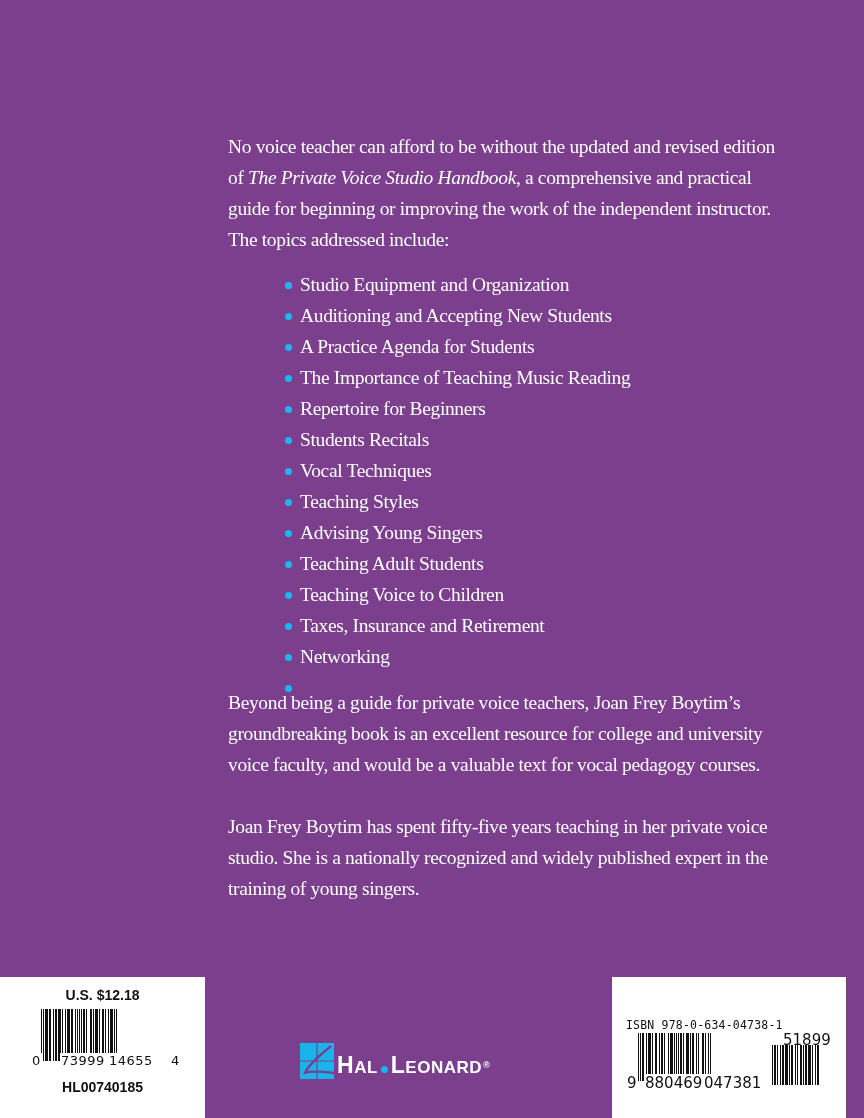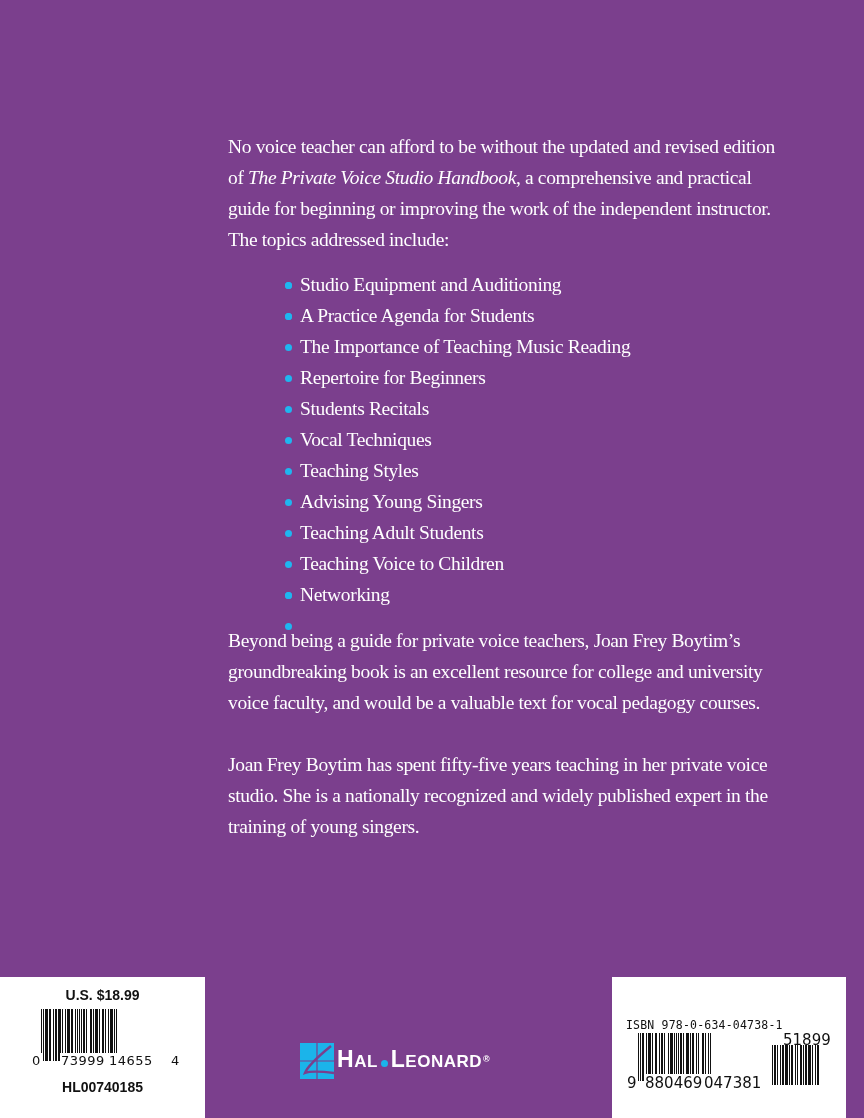--- a/index.html
+++ b/index.html
@@ -144,21 +144,21 @@
     }
     .bar { background: #111; height: 100%; }
     .gap { height: 100%; }
 
     .logo {
       position: absolute;
       left: 300px;
       top: 1043px;
       height: 36px;
       display: flex;
-      align-items: center;
+      align-items: flex-end;
     }
     .logo-mark {
       width: 34px;
       height: 36px;
       background: #1bb4ea;
       position: relative;
       overflow: hidden;
     }
     .logo-word {
       margin-left: 3px;
@@ -186,42 +186,42 @@
 </head>
 <body>
 
 <div class="content">
   <p class="para">
     <span>No voice teacher can afford to be without the updated and revised edition of </span><i>The Private Voice Studio Handbook</i><span>, a comprehensive and practical guide for beginning or improving the work of the independent instructor. The topics addressed include:</span>
   </p>
 
   <ul class="topics">
     <li class="topic"><span class="bullet"></span></li>
-    <li class="topic"><span class="bullet"></span><span>Studio Equipment and Auditioning</span></li>
-    <li class="topic"><span class="bullet"></span></li>
+    <li class="topic"><span class="bullet"></span><span>Studio Equipment and Organization</span></li>
+    <li class="topic"><span class="bullet"></span><span>Auditioning and Accepting New Students</span></li>
     <li class="topic"><span class="bullet"></span><span>A Practice Agenda for Students</span></li>
     <li class="topic"><span class="bullet"></span><span>The Importance of Teaching Music Reading</span></li>
     <li class="topic"><span class="bullet"></span><span>Repertoire for Beginners</span></li>
     <li class="topic"><span class="bullet"></span><span>Students Recitals</span></li>
     <li class="topic"><span class="bullet"></span><span>Vocal Techniques</span></li>
     <li class="topic"><span class="bullet"></span><span>Teaching Styles</span></li>
     <li class="topic"><span class="bullet"></span><span>Advising Young Singers</span></li>
     <li class="topic"><span class="bullet"></span><span>Teaching Adult Students</span></li>
     <li class="topic"><span class="bullet"></span><span>Teaching Voice to Children</span></li>
-    <li class="topic"><span class="bullet"></span></li>
+    <li class="topic"><span class="bullet"></span><span>Taxes, Insurance and Retirement</span></li>
     <li class="topic"><span class="bullet"></span><span>Networking</span></li>
     <li class="topic"><span class="bullet"></span></li>
   </ul>
 
   <p class="para para2">Beyond being a guide for private voice teachers, Joan Frey Boytim’s groundbreaking book is an excellent resource for college and university voice faculty, and would be a valuable text for vocal pedagogy courses.</p>
   <p class="para para3">Joan Frey Boytim has spent fifty-five years teaching in her private voice studio. She is a nationally recognized and widely published expert in the training of young singers.</p>
 </div>
 
 <div class="price-box">
-  <div class="price">U.S. $18.99</div>
+  <div class="price">U.S. $12.18</div>
   <div class="upc-bars" id="upcBars">
       <div class="bar" style="width: 1px;"></div>
       <div class="gap" style="width: 1px;"></div>
       <div class="bar" style="width: 1px;"></div>
       <div class="gap" style="width: 1px;"></div>
       <div class="bar" style="width: 3px;"></div>
       <div class="gap" style="width: 1px;"></div>
       <div class="bar" style="width: 2px;"></div>
       <div class="gap" style="width: 2px;"></div>
       <div class="bar" style="width: 1px;"></div>

